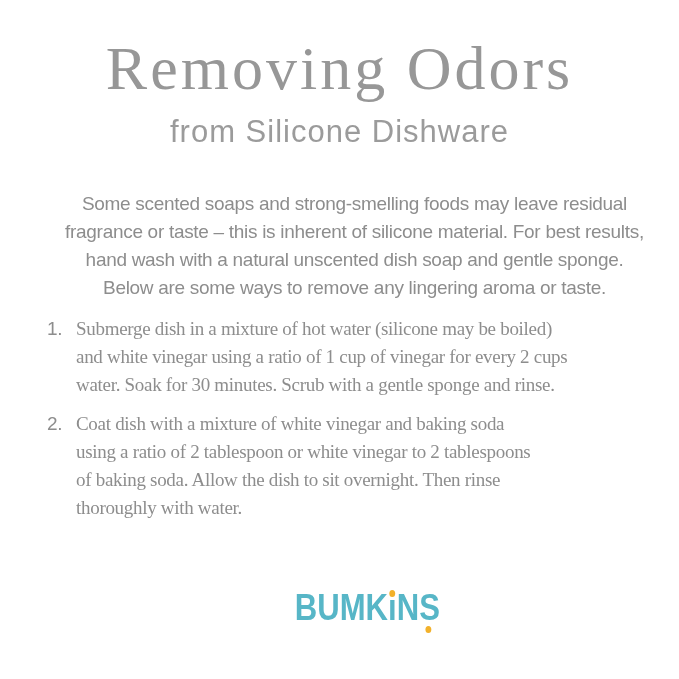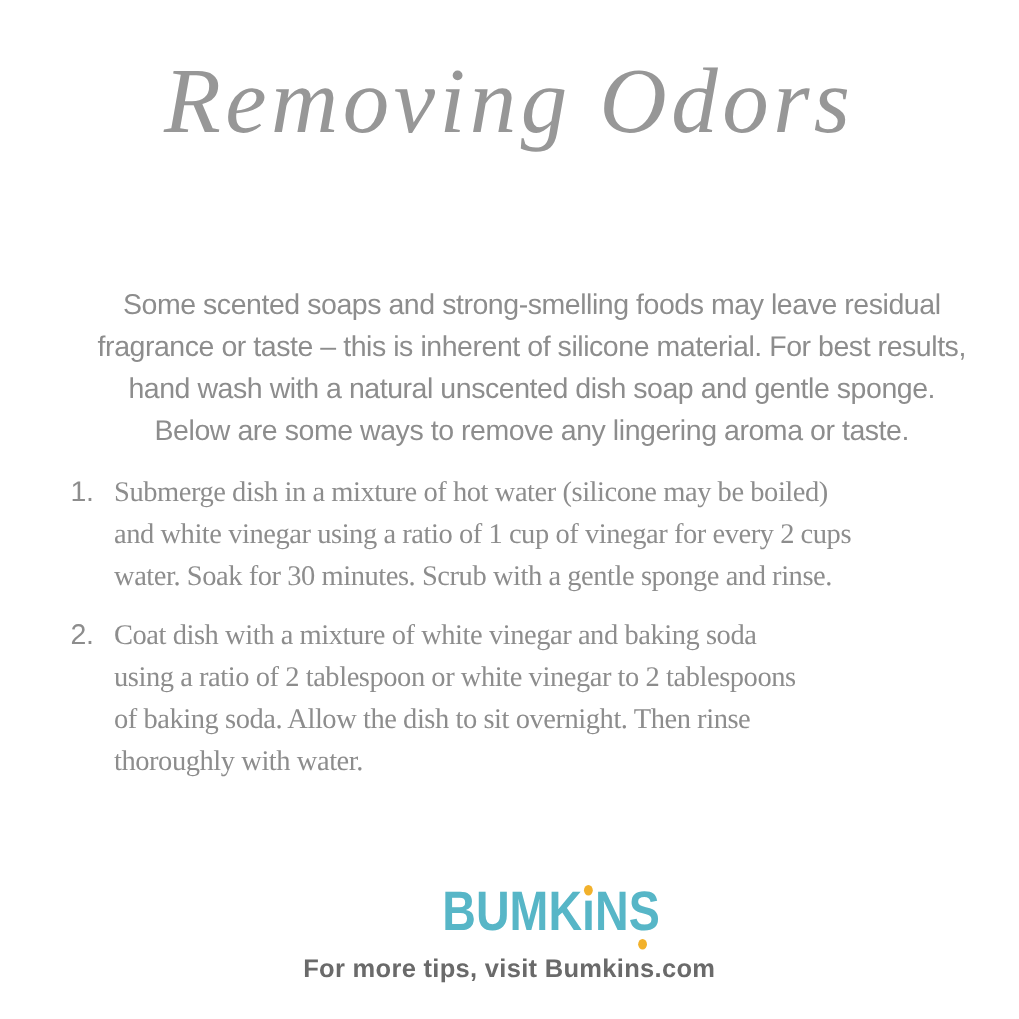--- a/index.html
+++ b/index.html
@@ -17,21 +17,20 @@
   }
 
   
   .title-script {
     position: absolute;
     top: 22px;
     left: 0;
     width: 100%;
     text-align: center;
     font-family: "Liberation Serif", "DejaVu Serif", serif;
-    font-style: italic;
     font-size: 62px;
     line-height: 92px;
     color: #979797;
     letter-spacing: 3px;
     white-space: nowrap;
   }
   .subtitle {
     position: absolute;
     top: 112px;
     left: 0;
@@ -148,20 +147,21 @@
     letter-spacing: 0.2px;
   }
 </style>
 </head>
 <body>
 
 <div class="canvas">
 
   <div class="title-script">Removing Odors</div>
 
+  <div class="subtitle">from Silicone Dishware</div>
 
   <div class="intro">Some scented soaps and strong-smelling foods may leave residual
 fragrance or taste – this is inherent of silicone material. For best results,
 hand wash with a natural unscented dish soap and gentle sponge.
 Below are some ways to remove any lingering aroma or taste.</div>
 
   <div class="steps">
     <div class="step">
       <div class="step-number">1.</div>
       <div class="step-text">Submerge dish in a mixture of hot water (silicone may be boiled)
@@ -178,15 +178,14 @@
   </div>
 
   <div class="brand">
     <span class="brand-scale">
       <span class="brand-word">
         <span class="brand-seg">BUMK</span><span class="brand-i"><span>ı</span><span class="brand-i-dot"></span></span><span class="brand-seg">N</span><span class="brand-s"><span>S</span><span class="brand-s-dot"></span></span>
       </span>
     </span>
   </div>
 
-  <div class="tips">For more tips, visit Bumkins.com</div>
 
 </div>
 
 </body></html>

